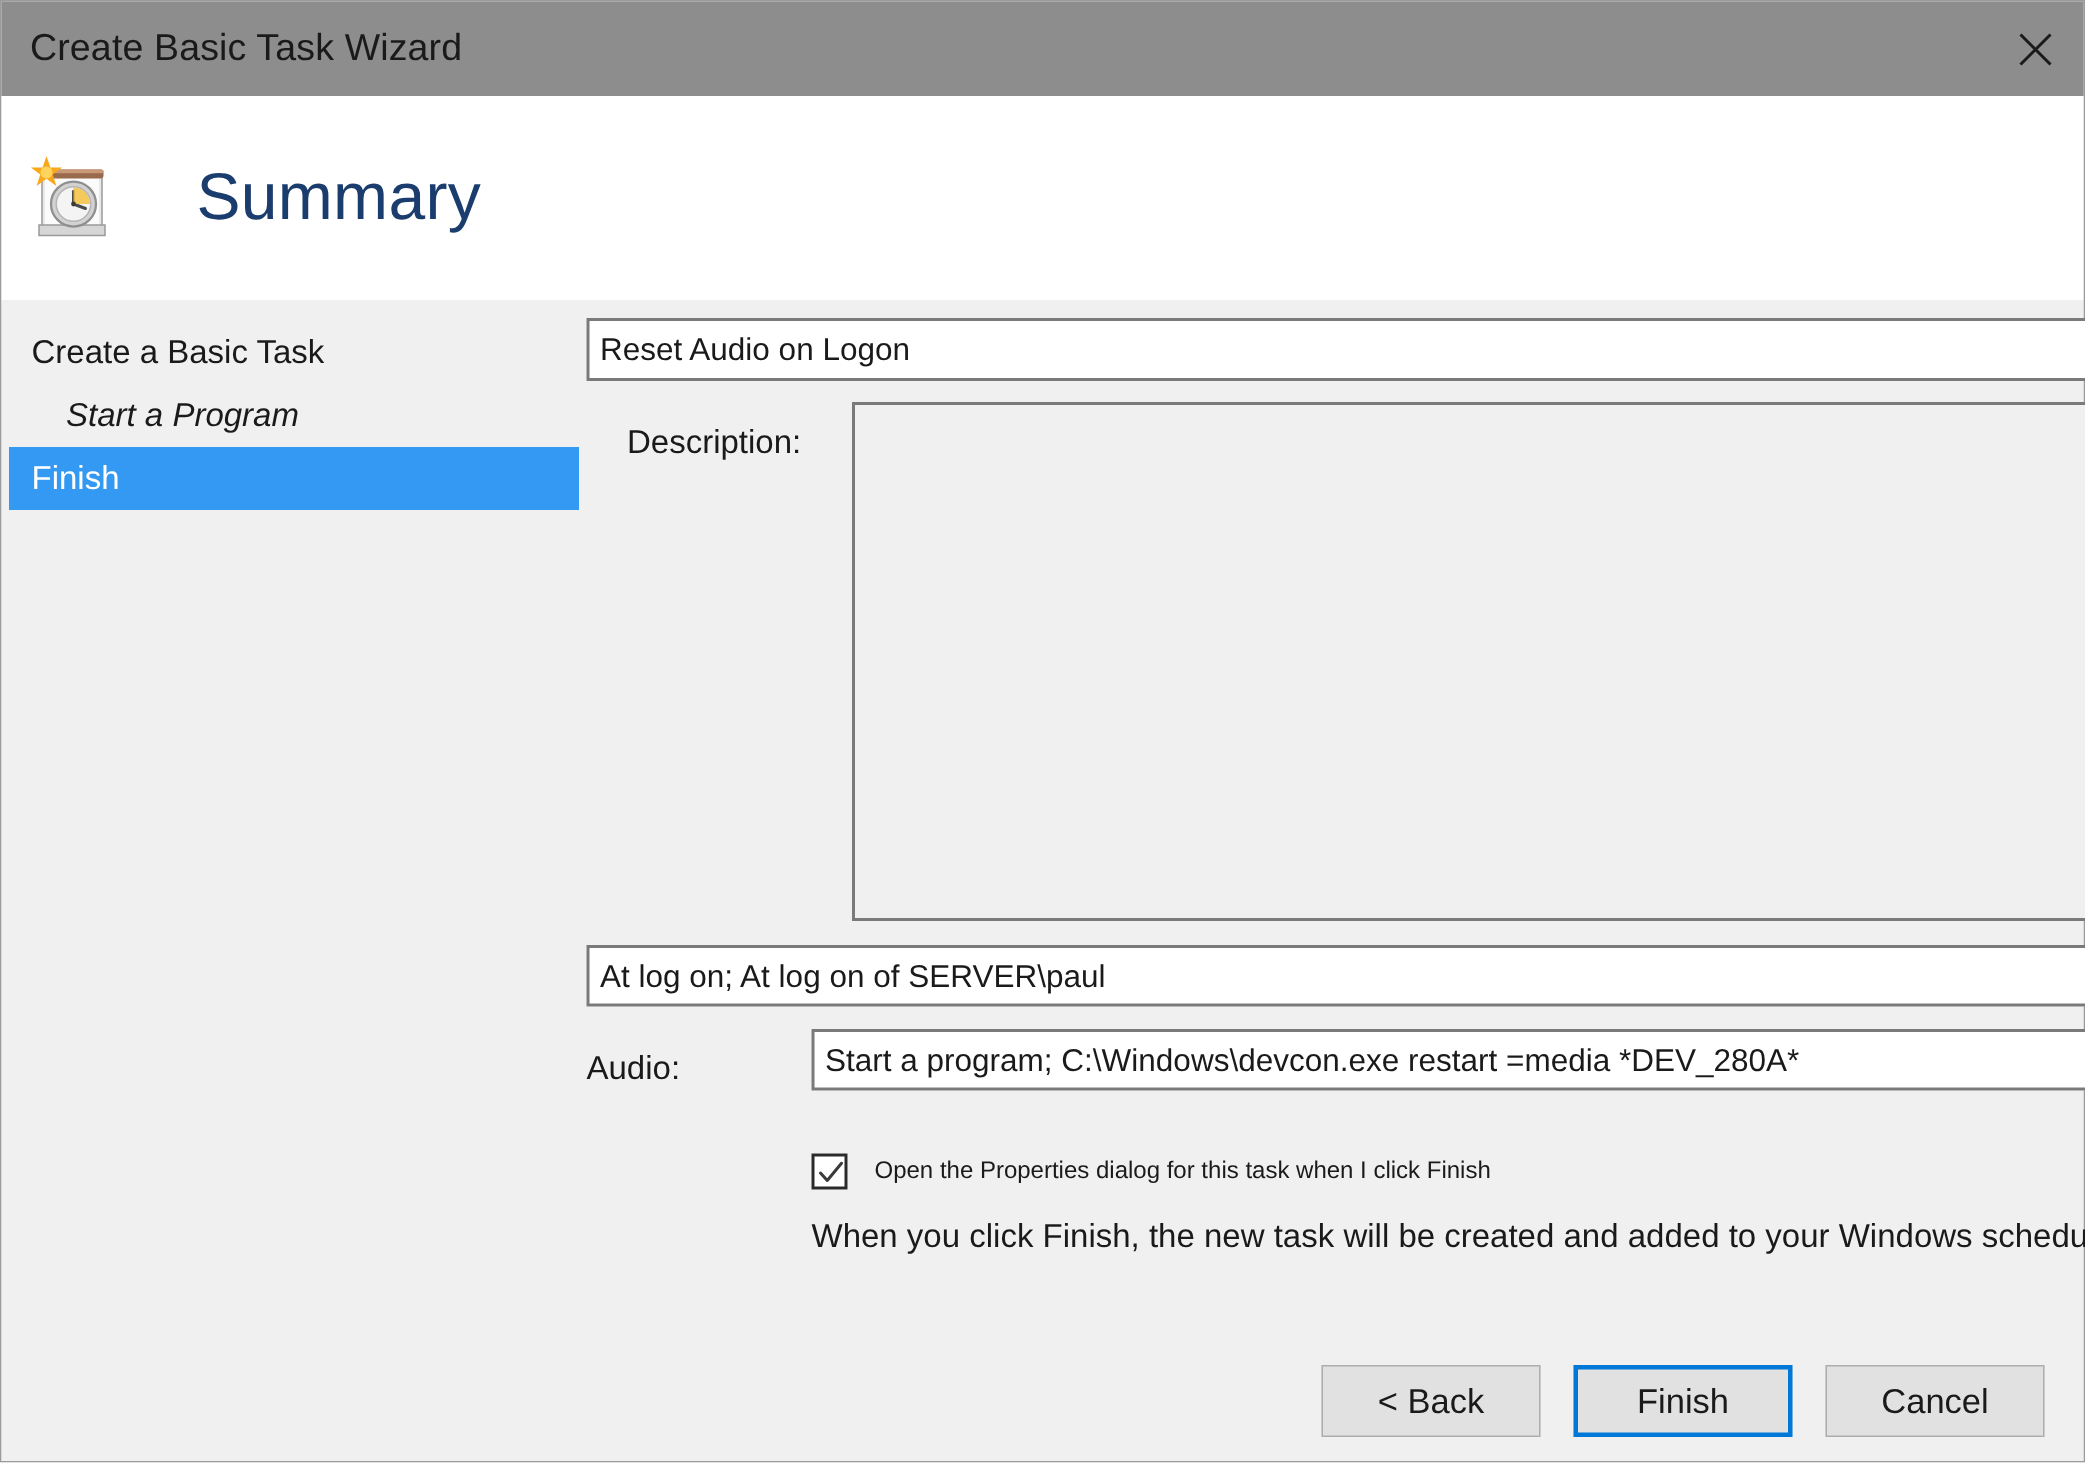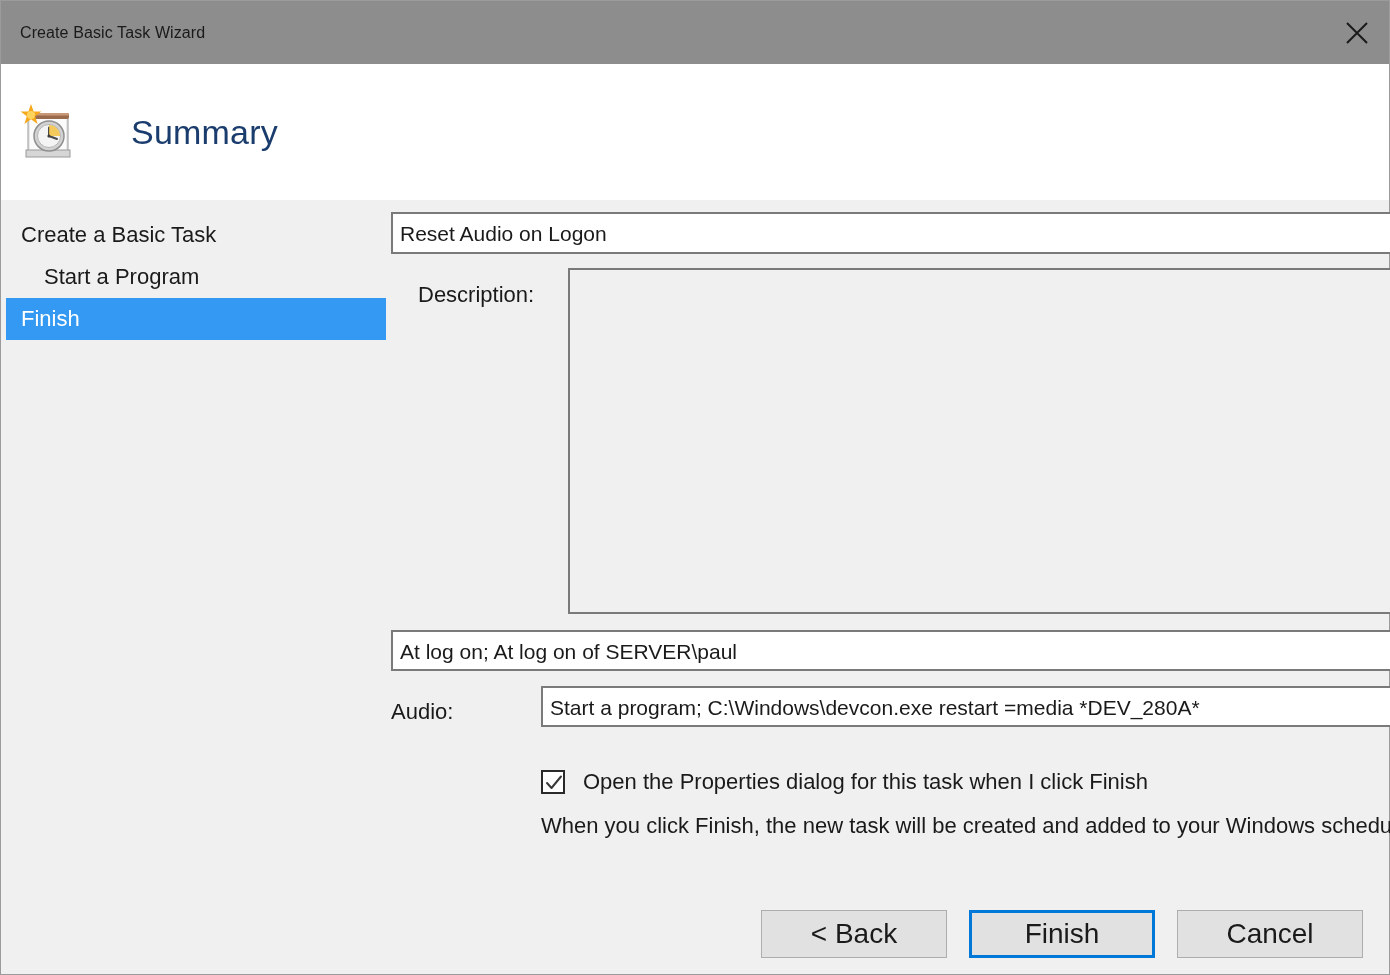--- a/index.html
+++ b/index.html
@@ -30,21 +30,21 @@
   .titlebar {
     height: 63px;
     min-height: 63px;
     background: #8d8d8d;
     display: flex;
     align-items: center;
     justify-content: space-between;
     position: relative;
   }
   .titlebar-text {
-    font-size: 16px;
+    font-size: 25px;
     color: #1a1a1a;
     padding-left: 19px;
     letter-spacing: 0.1px;
     white-space: nowrap;
   }
   .close-button {
     width: 64px;
     height: 63px;
     display: flex;
     align-items: center;
@@ -64,21 +64,21 @@
     box-sizing: border-box;
   }
   .wizard-icon {
     width: 62px;
     height: 62px;
     position: relative;
     flex: 0 0 auto;
     margin-top: 4px;
   }
   .header-title {
-    font-size: 34px;
+    font-size: 44px;
     color: #1b3d6e;
     margin-left: 50px;
     font-weight: normal;
     letter-spacing: 0.2px;
   }
 
   
   .body {
     flex: 1;
     display: flex;
@@ -98,21 +98,21 @@
     display: flex;
     align-items: center;
     font-size: 22px;
     color: #1a1a1a;
     padding-left: 15px;
     margin: 0 5px 0 5px;
     box-sizing: border-box;
     white-space: nowrap;
     cursor: default;
   }
-  .nav-item.indent { padding-left: 38px; }
+  .nav-item.indent { padding-left: 38px; font-style: italic; }
   .nav-item.selected {
     background: #3399f2;
     color: #ffffff;
   }
 
   
   .main {
     flex: 1;
     padding-top: 12px;
     padding-right: 30px;
@@ -175,21 +175,21 @@
     box-sizing: border-box;
     position: relative;
     cursor: pointer;
   }
   .checkbox svg {
     position: absolute;
     left: 1px;
     top: 1px;
   }
   .check-label {
-    font-size: 22px;
+    font-size: 16px;
     color: #1a1a1a;
     margin-left: 18px;
     white-space: nowrap;
     cursor: default;
   }
   .note {
     font-size: 22px;
     color: #1a1a1a;
     margin-top: 18px;
     margin-left: 150px;
@@ -202,26 +202,26 @@
     min-height: 80px;
     background: #f0f0f0;
     display: flex;
     align-items: center;
     justify-content: flex-end;
     padding-right: 26px;
     box-sizing: border-box;
     gap: 22px;
   }
   .btn {
-    width: 186px;
+    width: 146px;
     height: 48px;
     box-sizing: border-box;
     background: #e1e1e1;
     border: 1px solid #adadad;
-    font-size: 28px;
+    font-size: 23px;
     color: #1a1a1a;
     font-family: "Liberation Sans", sans-serif;
     display: flex;
     align-items: center;
     justify-content: center;
     cursor: pointer;
     padding: 0;
     white-space: nowrap;
   }
   .btn.primary {

